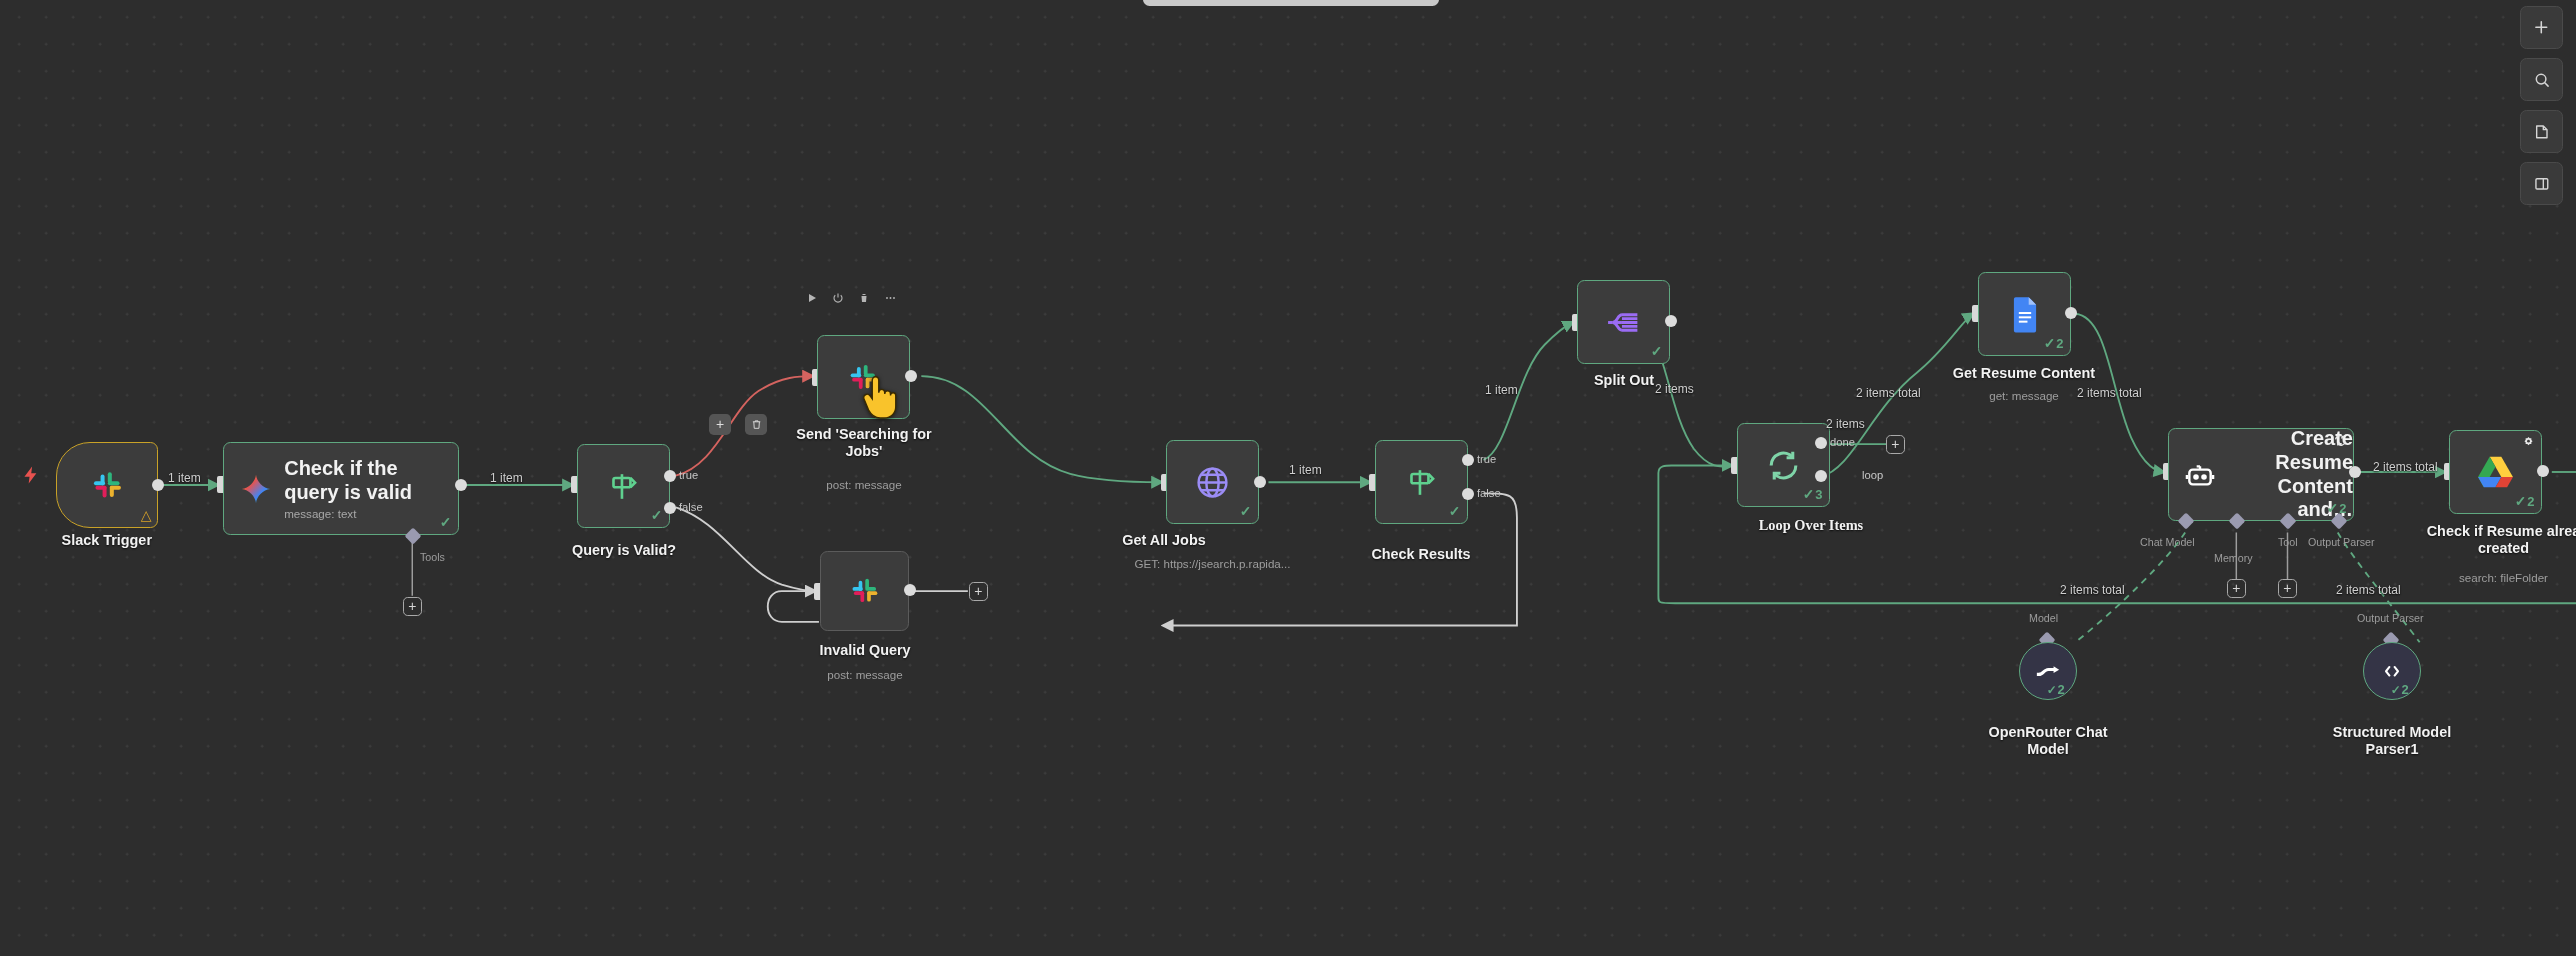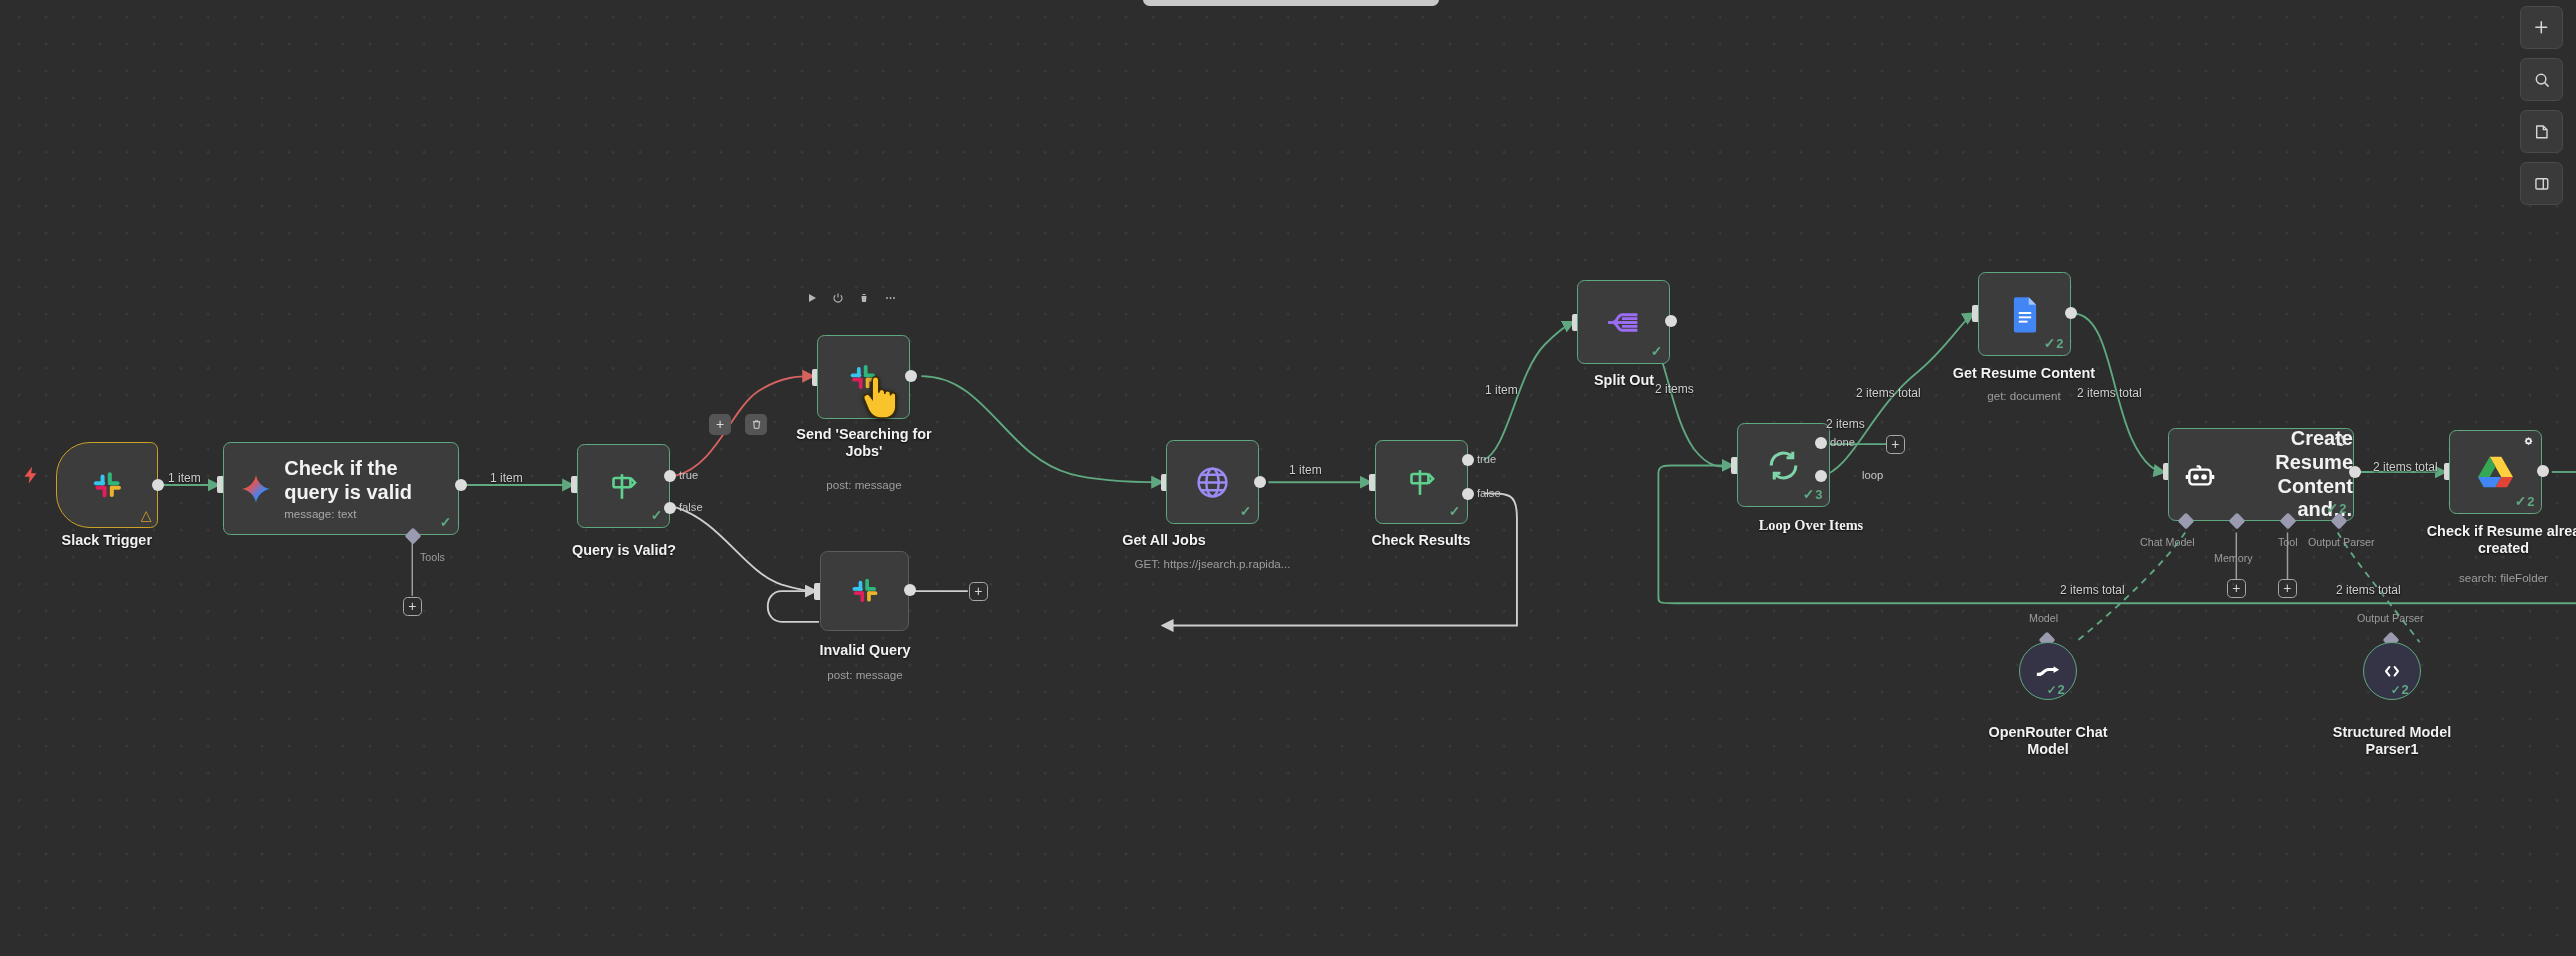--- a/index.html
+++ b/index.html
@@ -368,21 +368,21 @@
         <path d="M16.5 6.5l3 3-3 3"></path>
         <path d="M11 4v16"></path>
       </svg>
     </span>
     <span class="tick">✓</span>
   </div>
   <div class="dot" style="left:1462px; top:454px;"></div>
   <div class="dot" style="left:1462px; top:488px;"></div>
   <div class="ptext" style="left:1477px; top:453px;">true</div>
   <div class="ptext" style="left:1477px; top:487px;">false</div>
-  <div class="node-label" style="left:1337px; top:532px; width:168px;">Check Results</div>
+  <div class="node-label" style="left:1337px; top:546px; width:168px;">Check Results</div>
 
   <div class="inport" style="left:1572px; top:314px;"></div>
   <div class="node ok" style="left:1577px; top:280px; width:93px; height:84px; justify-content:center;">
     <span class="node-icon">
       <svg width="37" height="37" viewBox="0 0 24 24" fill="none" stroke="#9b6cf5" stroke-width="1.9">
         <path d="M2 12h3"></path>
         <path d="M5 12c3 0 3-5 6-5"></path>
         <path d="M5 12c3 0 3 5 6 5"></path>
         <path d="M5 12h6"></path>
         <path d="M11 7h10M11 12h10M11 17h10M11 9.5h10M11 14.5h10"></path>
@@ -427,21 +427,21 @@
             <rect x="7" y="13" width="10" height="1.6"></rect>
             <rect x="7" y="16.5" width="10" height="1.6"></rect>
             <rect x="7" y="20" width="7" height="1.6"></rect>
           </g>
       </svg>
     </span>
     <span class="tick">✓<span class="cnt">2</span></span>
   </div>
   <div class="dot" style="left:2065px; top:307px;"></div>
   <div class="node-label" style="left:1931px; top:365px; width:186px;">Get Resume Content</div>
-  <div class="node-sub" style="left:1931px; top:389px; width:186px;">get: document</div>
+  <div class="node-sub" style="left:1931px; top:389px; width:186px;">get: message</div>
   <div class="etext" style="left:2077px; top:386px;">2 items total</div>
 
   <div class="inport" style="left:2163px; top:463px;"></div>
   <div class="node ok wide" style="left:2168px; top:428px; width:186px; height:93px;">
     <span class="node-icon">
       <svg width="32" height="32" viewBox="0 0 24 24" fill="none" stroke="#fff" stroke-width="1.8">
         <rect x="4" y="8" width="16" height="11" rx="2.5"></rect>
         <circle cx="9" cy="13.5" r="1.2" fill="#fff"></circle>
           <circle cx="15" cy="13.5" r="1.2" fill="#fff"></circle>
         <path d="M12 8V5.5M12 5.5h-2.5"></path>

